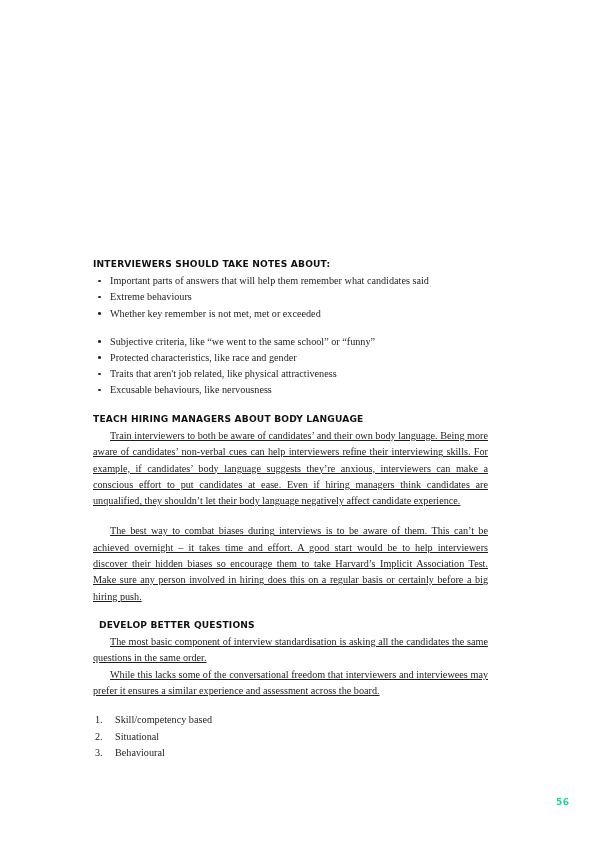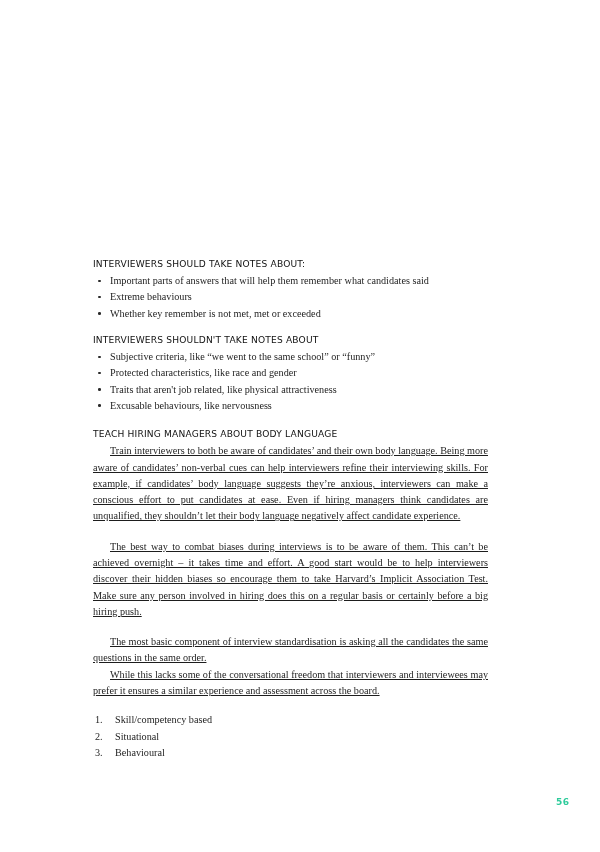--- a/index.html
+++ b/index.html
@@ -24,21 +24,21 @@
   
   .content {
     position: absolute;
     left: 93px;
     top: 258px;
     width: 395px;
   }
 
   .heading {
     font-family: "DejaVu Sans", sans-serif;
-    font-weight: normal;
+    font-weight: bold;
     font-size: 9.1px;
     letter-spacing: 0.18px;
     color: #111111;
     margin: 0 0 3px 0;
     text-transform: uppercase;
     line-height: 1.35;
   }
 
   .heading.indent-more {
     margin-left: 6px;
@@ -150,21 +150,20 @@
           <span>Extreme behaviours</span>
         </li>
         <li>
           <span class="dot"></span>
           <span>Whether key remember is not met, met or exceeded</span>
         </li>
       </ul>
     </div>
 
     <div class="block">
-      <h2 class="heading">INTERVIEWERS SHOULDN'T TAKE NOTES ABOUT</h2>
       <ul class="bullets">
         <li>
           <span class="dot"></span>
           <span>Subjective criteria, like “we went to the same school” or “funny”</span>
         </li>
         <li>
           <span class="dot"></span>
           <span>Protected characteristics, like race and gender</span>
         </li>
         <li>
@@ -181,20 +180,21 @@
     <div class="block">
       <h2 class="heading">TEACH HIRING MANAGERS ABOUT BODY LANGUAGE</h2>
       <p class="para">Train interviewers to both be aware of candidates’ and their own body language. Being more aware of candidates’ non-verbal cues can help interviewers refine their interviewing skills. For example, if candidates’ body language suggests they’re anxious, interviewers can make a conscious effort to put candidates at ease. Even if hiring managers think candidates are unqualified, they shouldn’t let their body language negatively affect candidate experience.</p>
     </div>
 
     <div class="block">
       <p class="para">The best way to combat biases during interviews is to be aware of them. This can’t be achieved overnight – it takes time and effort. A good start would be to help interviewers discover their hidden biases so encourage them to take Harvard’s Implicit Association Test. Make sure any person involved in hiring does this on a regular basis or certainly before a big hiring push.</p>
     </div>
 
     <div class="block">
+      <h2 class="heading indent-more">DEVELOP BETTER QUESTIONS</h2>
       <p class="para">The most basic component of interview standardisation is asking all the candidates the same questions in the same order.</p>
       <p class="para">While this lacks some of the conversational freedom that interviewers and interviewees may prefer it ensures a similar experience and assessment across the board.</p>
       <div class="spacer-md"></div>
       <ol class="numbers">
         <li>
           <span class="num">1.</span>
           <span>Skill/competency based</span>
         </li>
         <li>
           <span class="num">2.</span>

